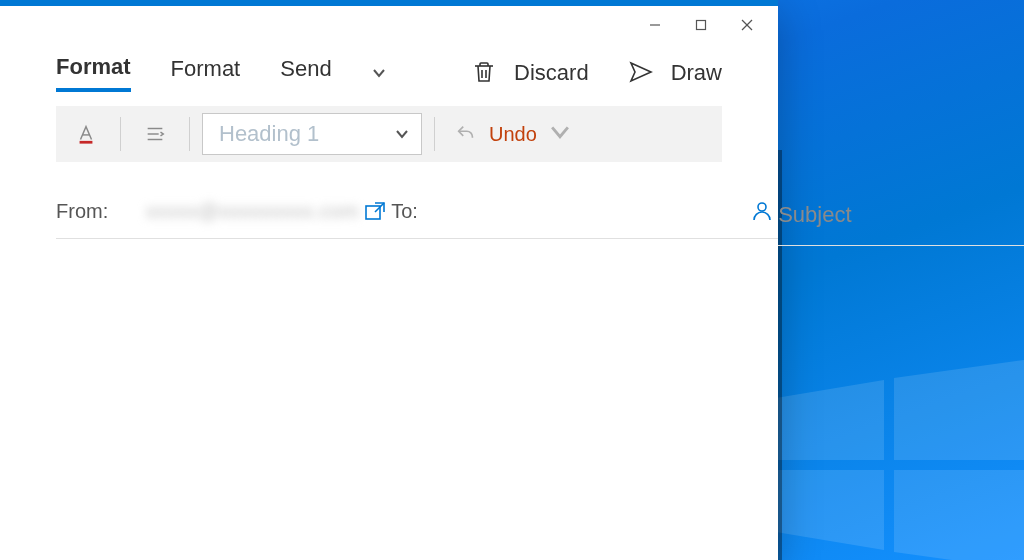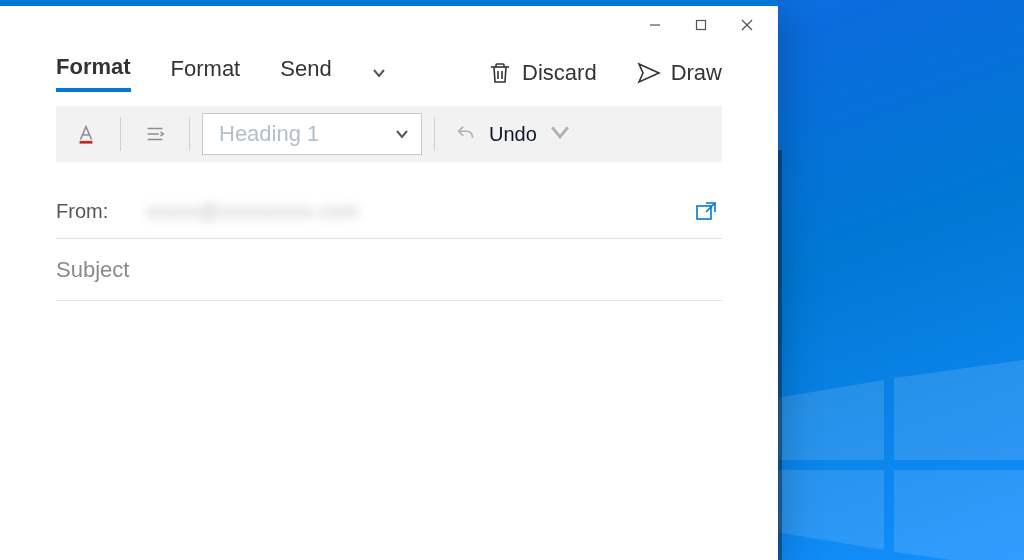--- a/index.html
+++ b/index.html
@@ -70,22 +70,22 @@
     gap: 10px;
   }
   .tab.active {
     font-weight: 700;
     border-bottom: 4px solid #0078d4;
   }
   .chev svg { width: 14px; height: 14px; stroke: #555; stroke-width: 2; fill: none; }
   .spacer { flex: 1; }
   .action {
     display: flex;
-    align-items: center;
-    gap: 10px;
+    align-items: flex-start;
+    gap: 18px;
     cursor: pointer;
     font-size: 22px;
     font-weight: 400;
     color: #333;
   }
   .action svg { width: 24px; height: 24px; stroke: #333; stroke-width: 1.6; fill: none; }
   .toolbar {
     margin: 6px 56px 4px 56px;
     background: #f2f2f2;
     height: 56px;
@@ -121,30 +121,30 @@
     color: #9aa0a6;
     font-size: 22px;
     cursor: pointer;
     gap: 12px;
   }
   .style-picker .label { flex: 1; color: #b2c0cc; }
   .undo-group {
     display: flex;
     align-items: center;
     gap: 12px;
-    color: #0f172a;
+    color: #c2410c;
     font-size: 20px;
     padding-left: 8px;
     cursor: pointer;
   }
   .undo-group svg { width: 22px; height: 22px; stroke: #b0b0b0; stroke-width: 1.8; fill: none; }
   .fields {
     padding: 18px 56px 0 56px;
     display: flex;
-    flex-direction: column;
+    flex-direction: row;
   }
   .field-row {
     display: flex;
     align-items: center;
     height: 55px;
     border-bottom: 1px solid #e0e0e0;
     font-size: 20px;
     color: #555;
   }
   .field-label {
@@ -313,20 +313,30 @@
       <div class="field-value">xxxxx@xxxxxxxxx.com</div>
       <div class="field-icon">
         <svg viewBox="0 0 24 24">
           <rect x="3" y="7" width="14" height="13"></rect>
           <polyline points="12,4 21,4 21,13"></polyline>
           <line x1="21" y1="4" x2="12" y2="13"></line>
         </svg>
       </div>
     </div>
 
+    <div class="field-row">
+      <div class="field-label">To:</div>
+      <input class="field-input" style="">
+      <div class="field-icon">
+        <svg viewBox="0 0 24 24">
+          <circle cx="12" cy="8" r="4"></circle>
+          <path d="M4 21 a8 8 0 0 1 16 0"></path>
+        </svg>
+      </div>
+    </div>
 
 
 
     <div class="subject-row">
       <input class="subject-input" placeholder="Subject" style="">
     </div>
 
   </div>
 </div>
 

